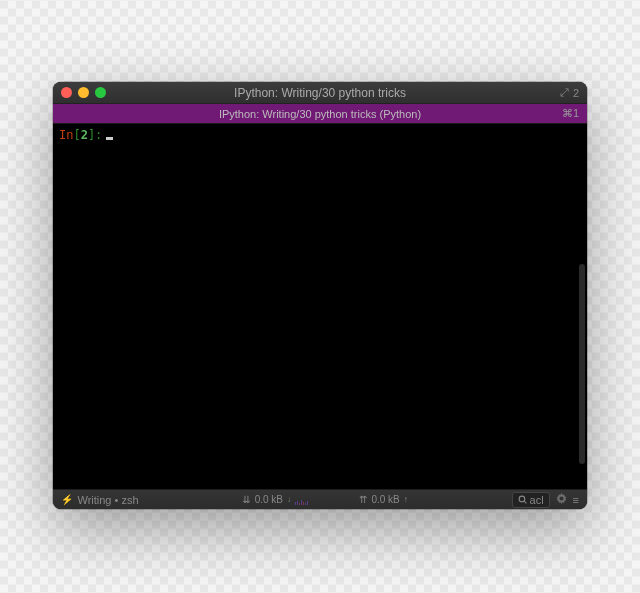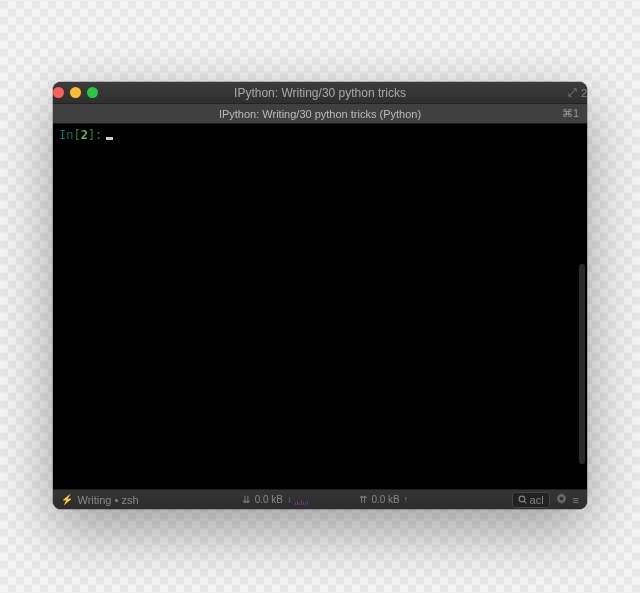--- a/index.html
+++ b/index.html
@@ -25,21 +25,21 @@
       box-shadow: 0 20px 60px rgba(0,0,0,0.35), 0 0 0 1px rgba(0,0,0,0.2);
       overflow: hidden;
       display: flex;
       flex-direction: column;
     }
     .titlebar {
       height: 22px;
       background: linear-gradient(#3c3c3c, #2f2f2f);
       display: flex;
       align-items: center;
-      padding: 0 0;
+      padding: 0 8px;
       position: relative;
       border-bottom: 1px solid #222;
     }
     .traffic-lights {
       display: flex;
       gap: 6px;
       align-items: center;
     }
     .traffic-light {
       width: 11px;
@@ -61,21 +61,21 @@
     .titlebar-right {
       margin-left: auto;
       display: flex;
       align-items: center;
       gap: 4px;
       color: #888;
       font-size: 11px;
     }
     .tabbar {
       height: 20px;
-      background: #404040;
+      background: #701a75;
       display: flex;
       align-items: center;
       justify-content: center;
       position: relative;
       border-bottom: 1px solid #1a1a1a;
     }
     .tab-text {
       font-size: 11px;
       color: #bbb;
     }
@@ -91,21 +91,21 @@
       font-family: 'Menlo', 'Monaco', monospace;
       font-size: 12px;
       padding: 4px 6px;
       position: relative;
       overflow: hidden;
     }
     .prompt-line {
       display: flex;
       align-items: baseline;
     }
-    .prompt-in { color: #0f766e; font-family: Liberation Mono, monospace; }
+    .prompt-in { color: #c2410c; font-family: Liberation Mono, monospace; }
     .prompt-bracket { color: #2d8f2d; }
     .prompt-num { color: #5fb85f; font-weight: bold; }
     .cursor {
       display: inline-block;
       width: 7px;
       height: 3px;
       background: #ccc;
       margin-left: 4px;
       vertical-align: baseline;
       position: relative;

